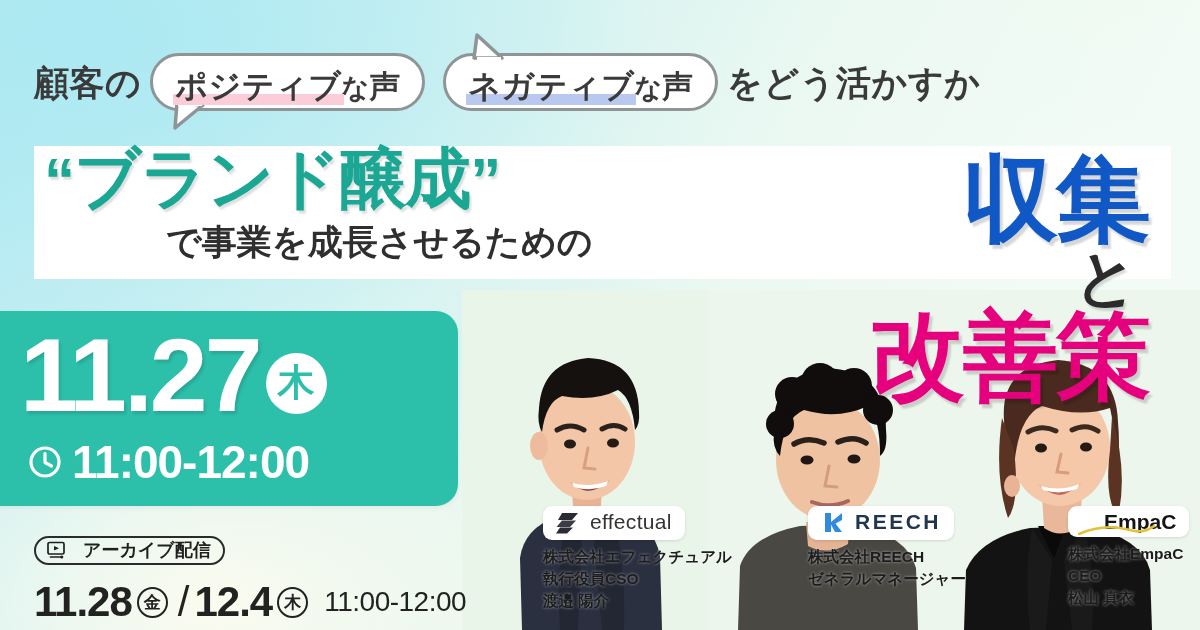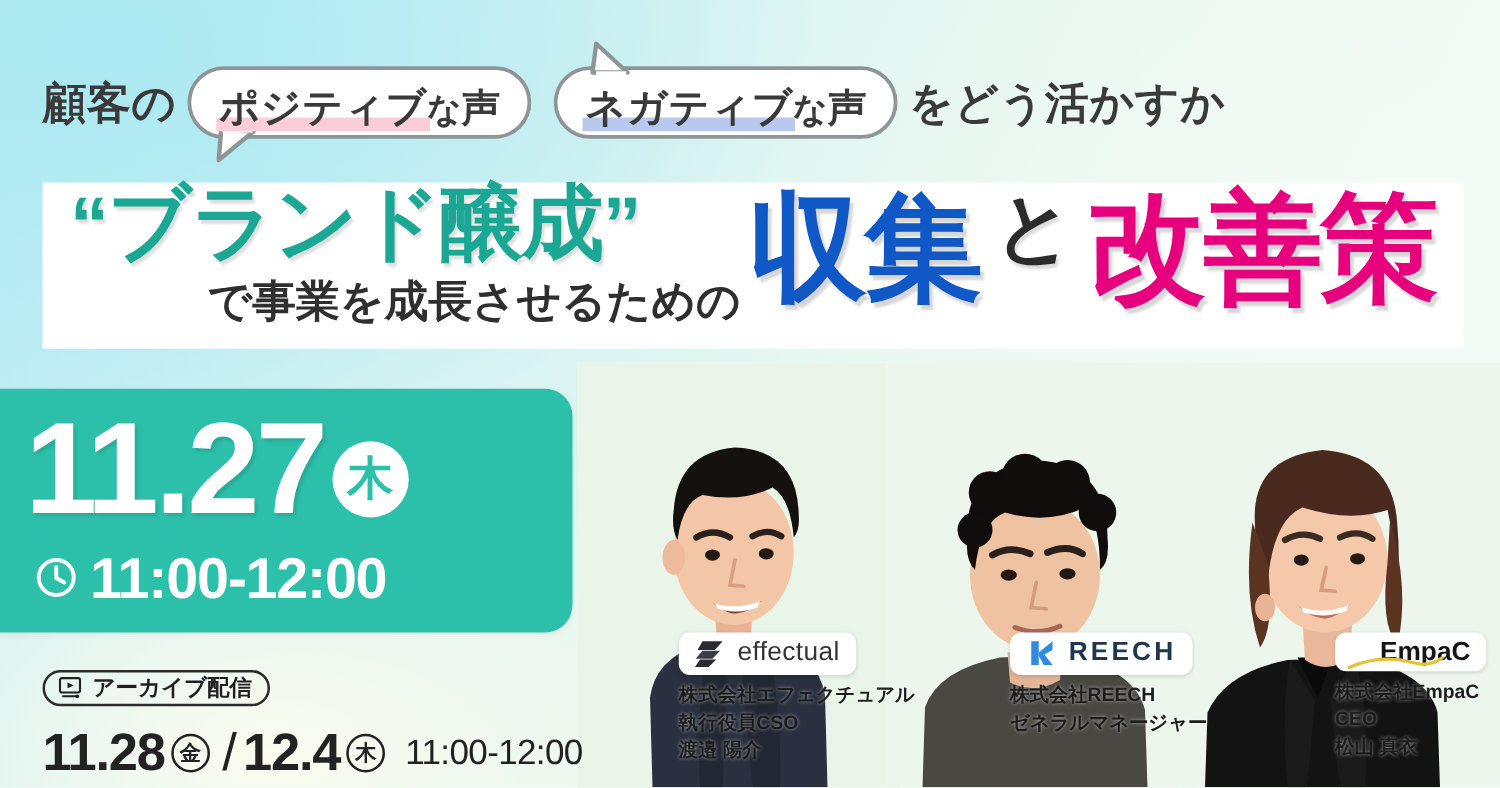--- a/index.html
+++ b/index.html
@@ -53,34 +53,34 @@
   }
 
   
   .band{
     position:absolute; left:34px; top:146px; width:1137px; height:133px;
     background:#ffffff; z-index:5;
   }
   .band-inner{ position:relative; width:100%; height:100%; }
 
   .brand-line{
-    position:absolute; left:22px; top:-4px;
+    position:absolute; left:10px; top:-4px;
     font-size:66px; font-weight:900; color:#1aa793;
     letter-spacing:-1px; line-height:1.1; white-space:nowrap;
     text-shadow:2px 3px 2px rgba(0,0,0,.13);
   }
   .q-mark{ font-size:62px; font-weight:900; color:#1aa793; }
   .sub-line{
     position:absolute; left:132px; top:78px;
     font-size:35px; font-weight:700; color:#2f2f2f;
     letter-spacing:0px; line-height:1; white-space:nowrap;
   }
   .big-right{
     position:absolute; right:22px; top:6px;
-    display:flex; align-items:flex-start; white-space:nowrap;
+    display:flex; align-items:flex-end; white-space:nowrap;flex-direction:column;
   }
   .big-blue{
     font-size:95px; font-weight:900; color:#1158c7; line-height:1;
     letter-spacing:-2px; text-shadow:3px 4px 2px rgba(0,0,0,.16);
   }
   .big-to{
     font-size:62px; font-weight:900; color:#2b2b2b; line-height:1;
     margin:0 11px; text-shadow:2px 3px 2px rgba(0,0,0,.14);
   }
   .big-pink{
@@ -115,21 +115,21 @@
   }
   .clock-ico{ width:34px; height:34px; flex:0 0 34px; }
   .time-txt{
     font-size:46px; font-weight:900; color:#ffffff; line-height:1;
     letter-spacing:-1px;
   }
 
   
   .archive{ position:absolute; left:34px; top:536px; z-index:6; }
   .arc-badge{
-    display:inline-flex; align-items:center; gap:8px;
+    display:inline-flex; align-items:center; gap:17px;
     border:2.2px solid #2b2b2b; border-radius:16px;
     padding:2px 12px 3px 10px; background:transparent;
   }
   .arc-badge-lbl{ font-size:18px; font-weight:700; color:#1f1f1f; line-height:1; }
   .arc-line{
     display:flex; align-items:center; white-space:nowrap;
     margin-top:16px; color:#222;
   }
   .arc-d{ font-size:42px; font-weight:700; letter-spacing:-1px; line-height:1; }
   .arc-dow{

